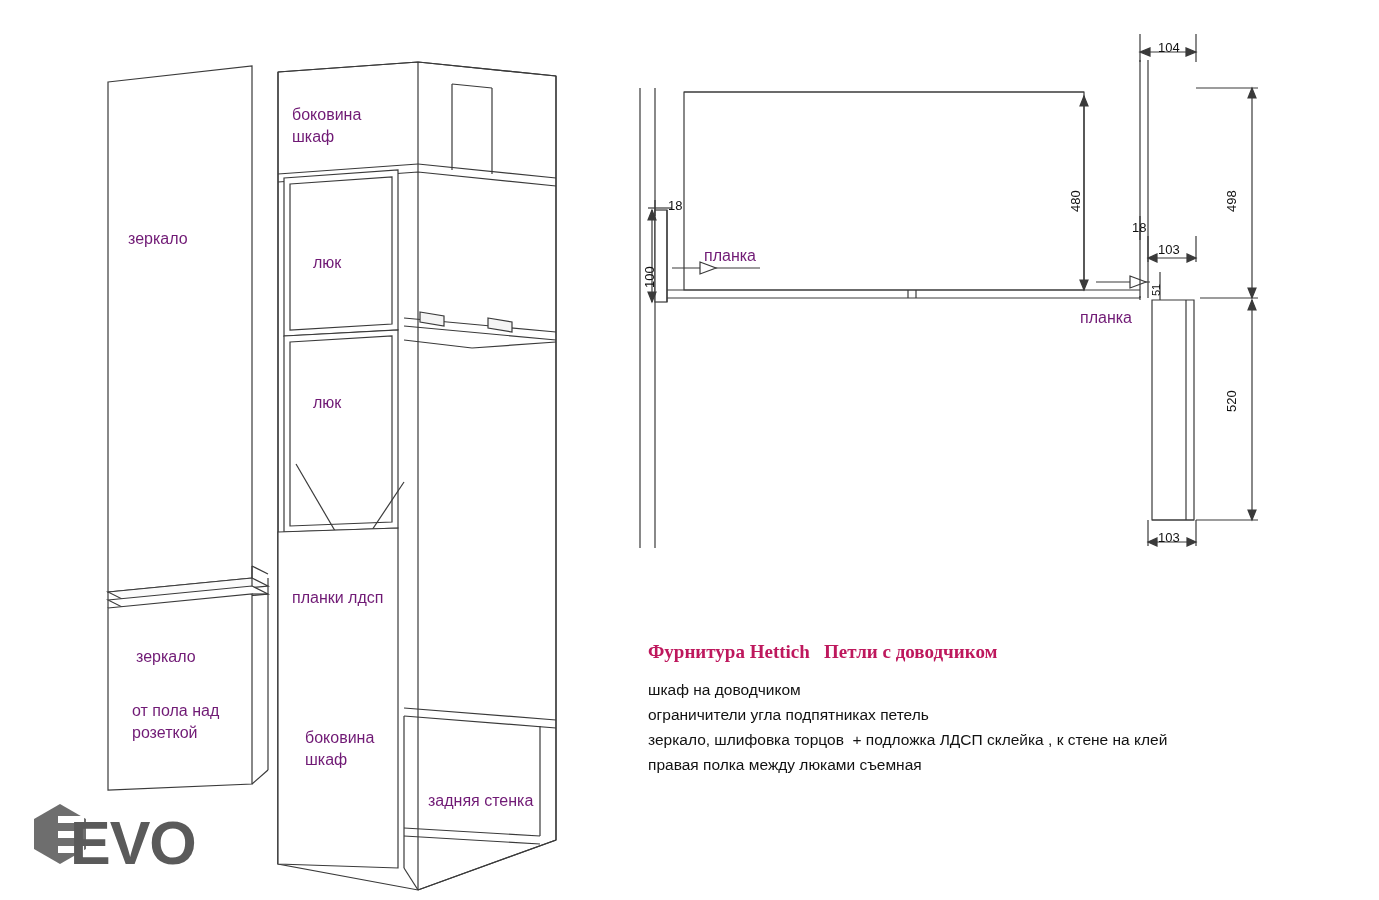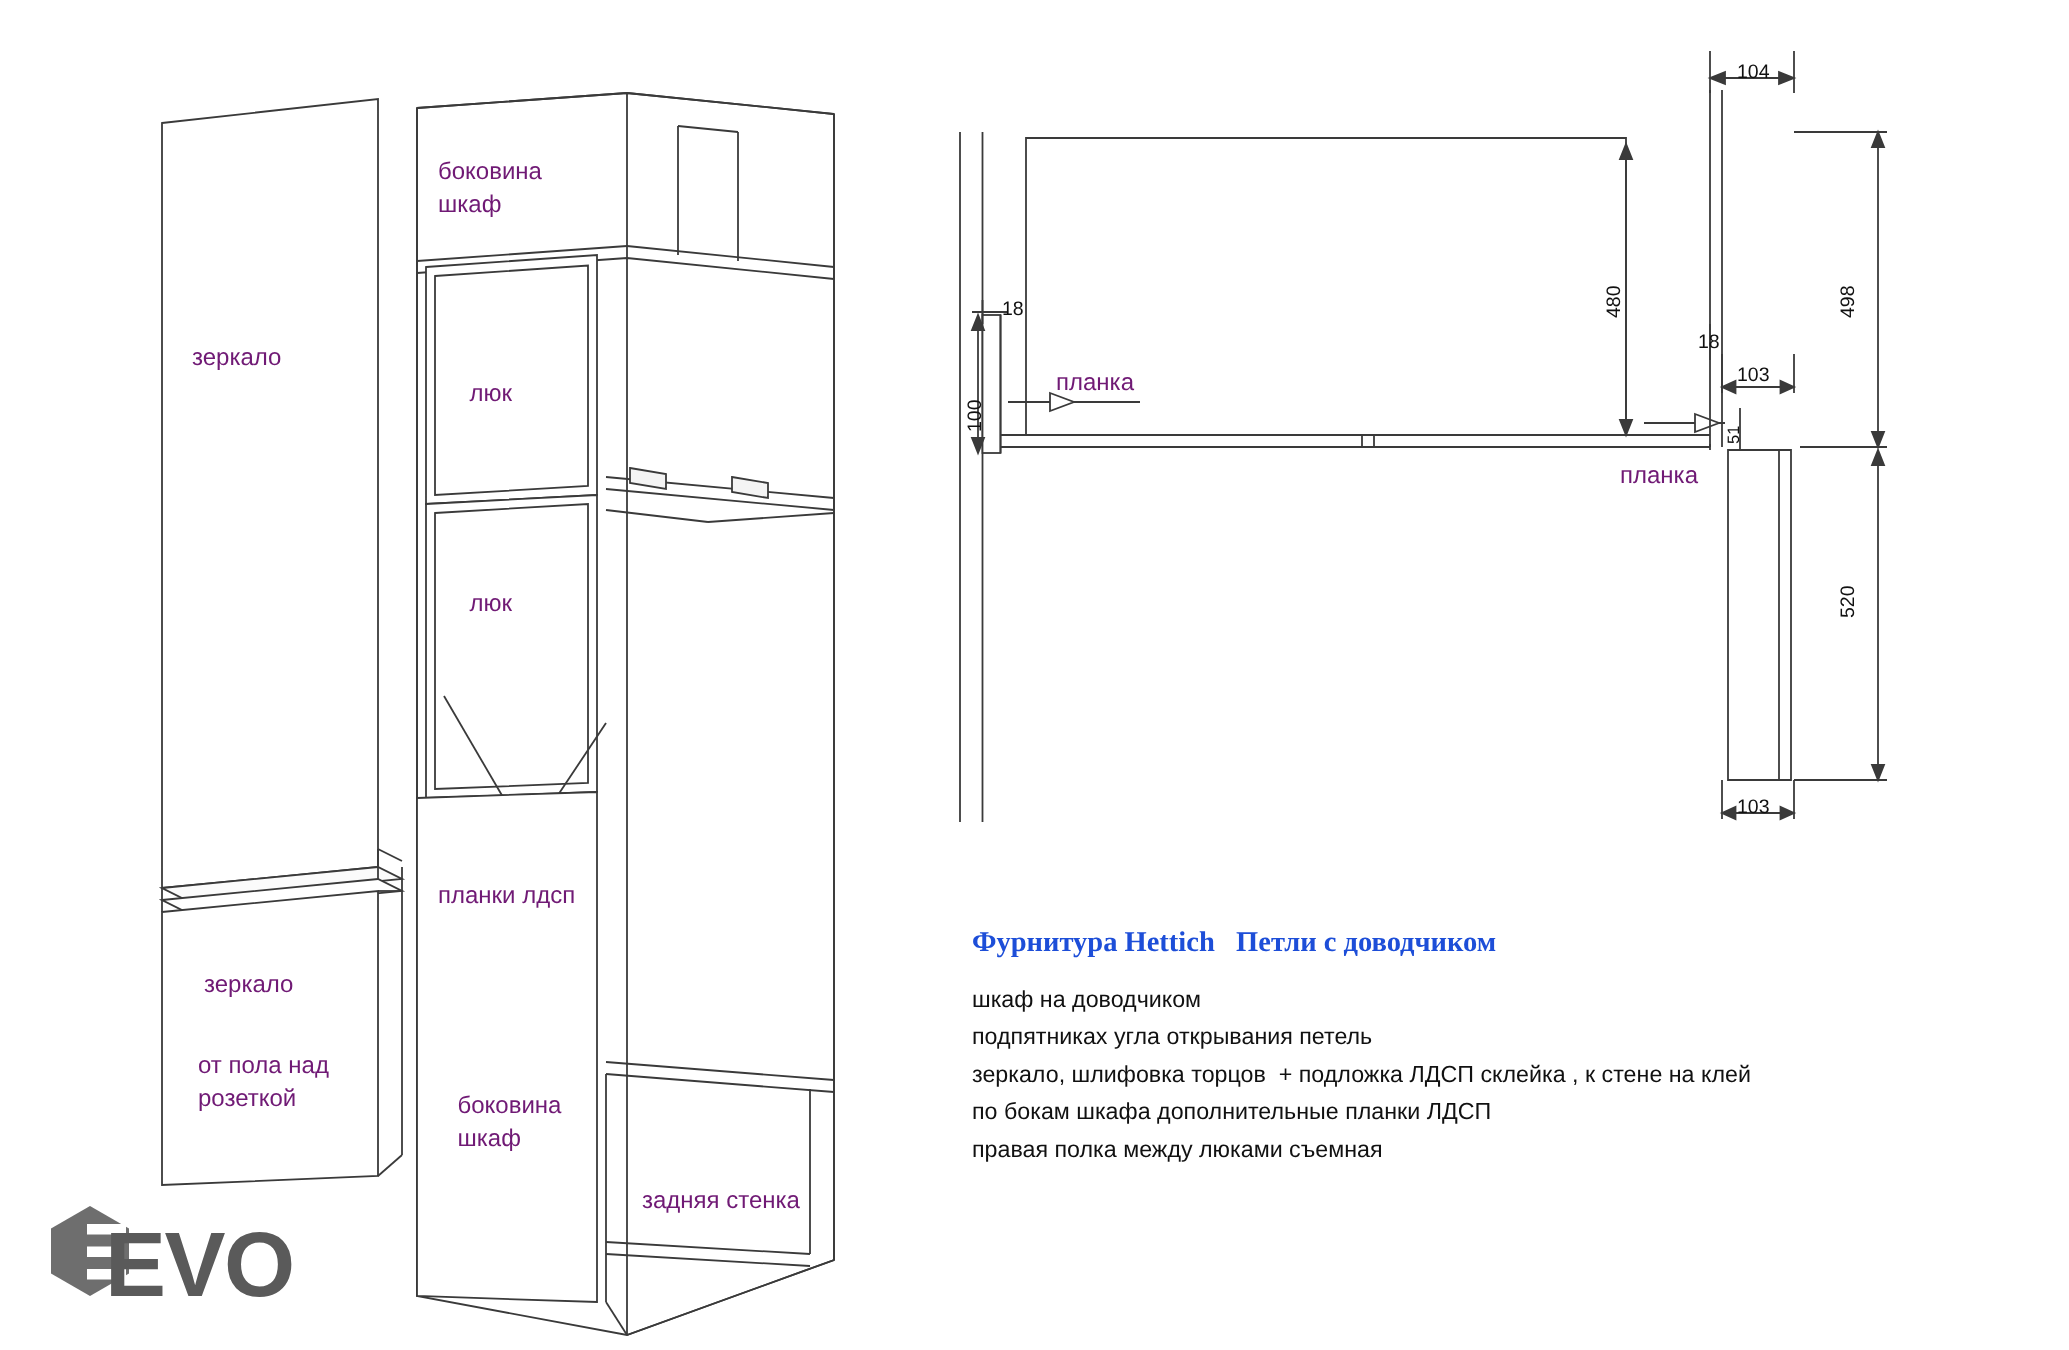--- a/index.html
+++ b/index.html
@@ -43,23 +43,24 @@
   .notes {
     position: absolute;
     left: 648px;
     top: 618px;
     width: 620px;
   }
   .notes-title {
     font-family: "Liberation Serif", serif;
     font-size: 19px;
     font-weight: bold;
-    color: #1d4ed8;
+    color: #be185d;
     margin-bottom: 14px;
     white-space: pre;
+    margin-top: 23px;
   }
   .note-line {
     font-family: "Liberation Sans", sans-serif;
     font-size: 15.5px;
     color: #111;
     line-height: 1.62;
     white-space: pre;
   }
   .logo {
     position: absolute;
@@ -251,23 +252,22 @@
 <div class="dim vert" style="left:1224px; top:212px;">498</div>
 <div class="dim" style="left:1132px; top:220px;">18</div>
 <div class="dim" style="left:1158px; top:242px;">103</div>
 <div class="dim vert" style="left:1150px; top:296px; font-size:11px;">51</div>
 <div class="dim vert" style="left:1224px; top:412px;">520</div>
 <div class="dim" style="left:1158px; top:530px;">103</div>
 
 <div class="notes">
   <div class="notes-title">Фурнитура Hettich   Петли с доводчиком</div>
   <div class="note-line">шкаф на доводчиком</div>
-  <div class="note-line">подпятниках угла открывания петель</div>
+  <div class="note-line">ограничители угла подпятниках петель</div>
   <div class="note-line">зеркало, шлифовка торцов  + подложка ЛДСП склейка , к стене на клей</div>
-  <div class="note-line">по бокам шкафа дополнительные планки ЛДСП</div>
   <div class="note-line">правая полка между люками съемная</div>
 </div>
 
 <svg class="logo" viewBox="0 0 140 70">
   <polygon points="30,4 56,19 56,49 30,64 4,49 4,19" fill="#6e6e6e"></polygon>
   <rect x="28" y="16" width="26" height="7" fill="#ffffff"></rect>
   <rect x="28" y="31" width="22" height="7" fill="#ffffff"></rect>
   <rect x="28" y="46" width="26" height="7" fill="#ffffff"></rect>
 </svg>
 <div class="logo-text">EVO</div>

